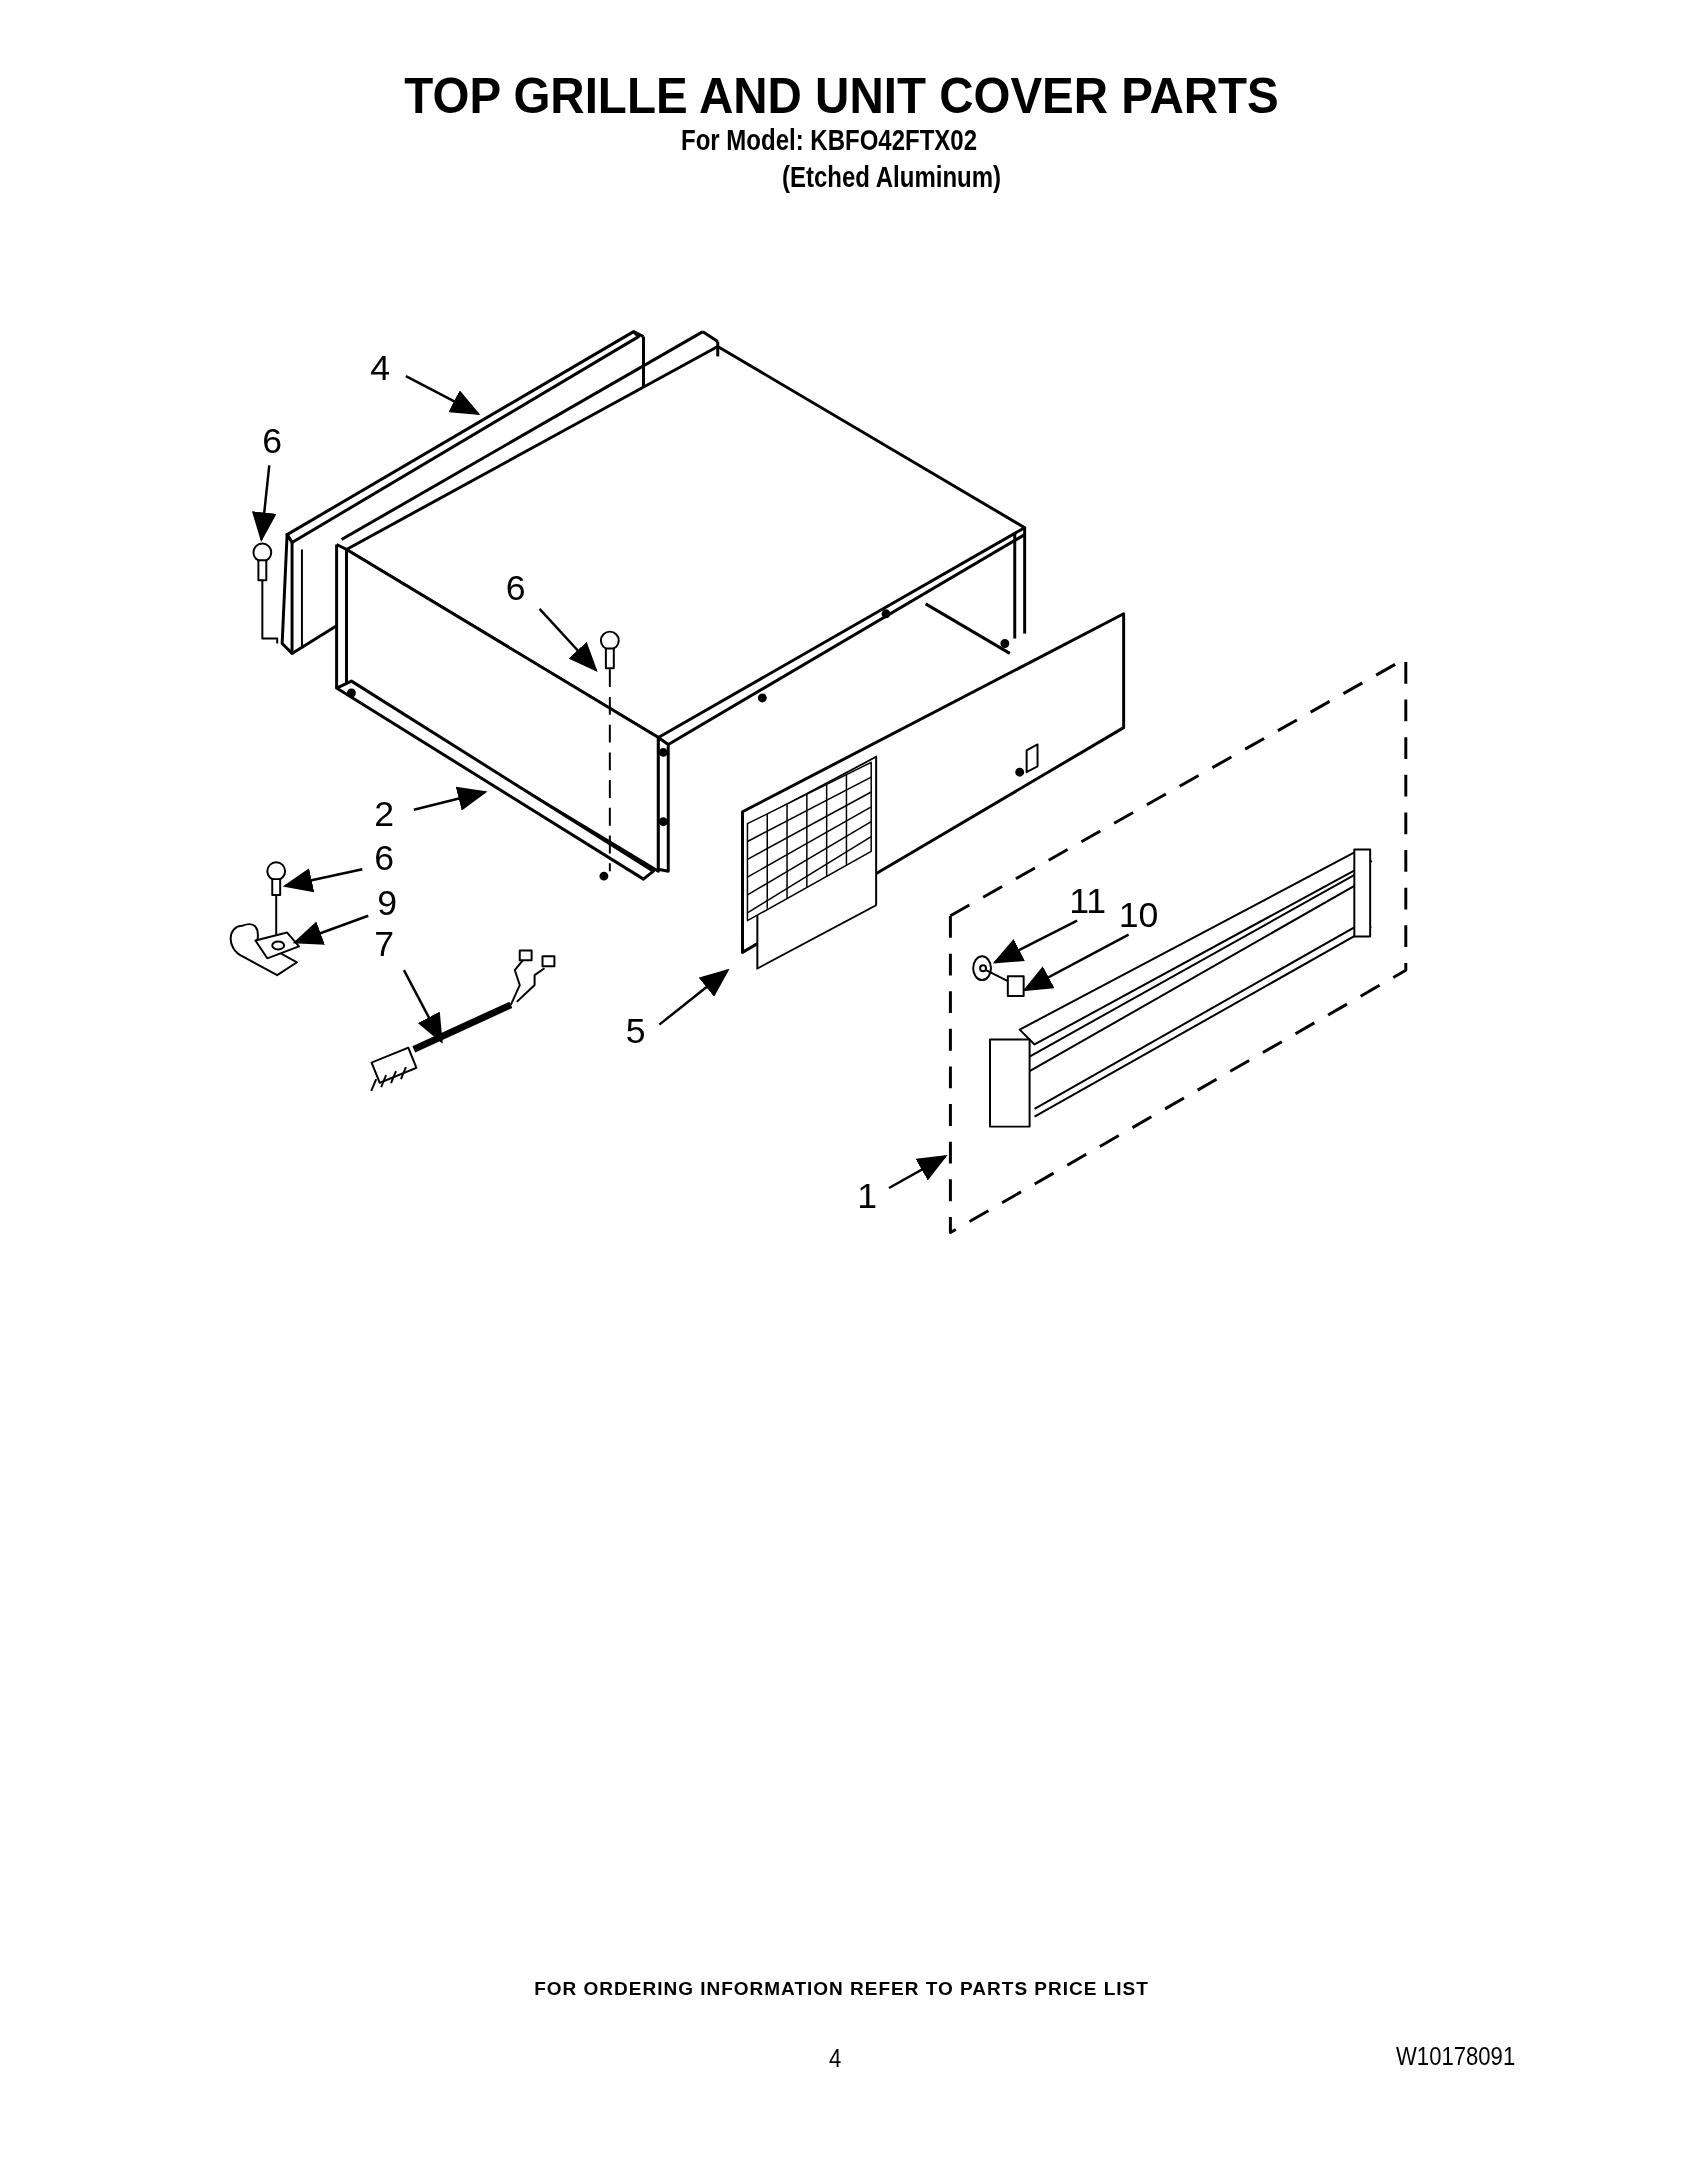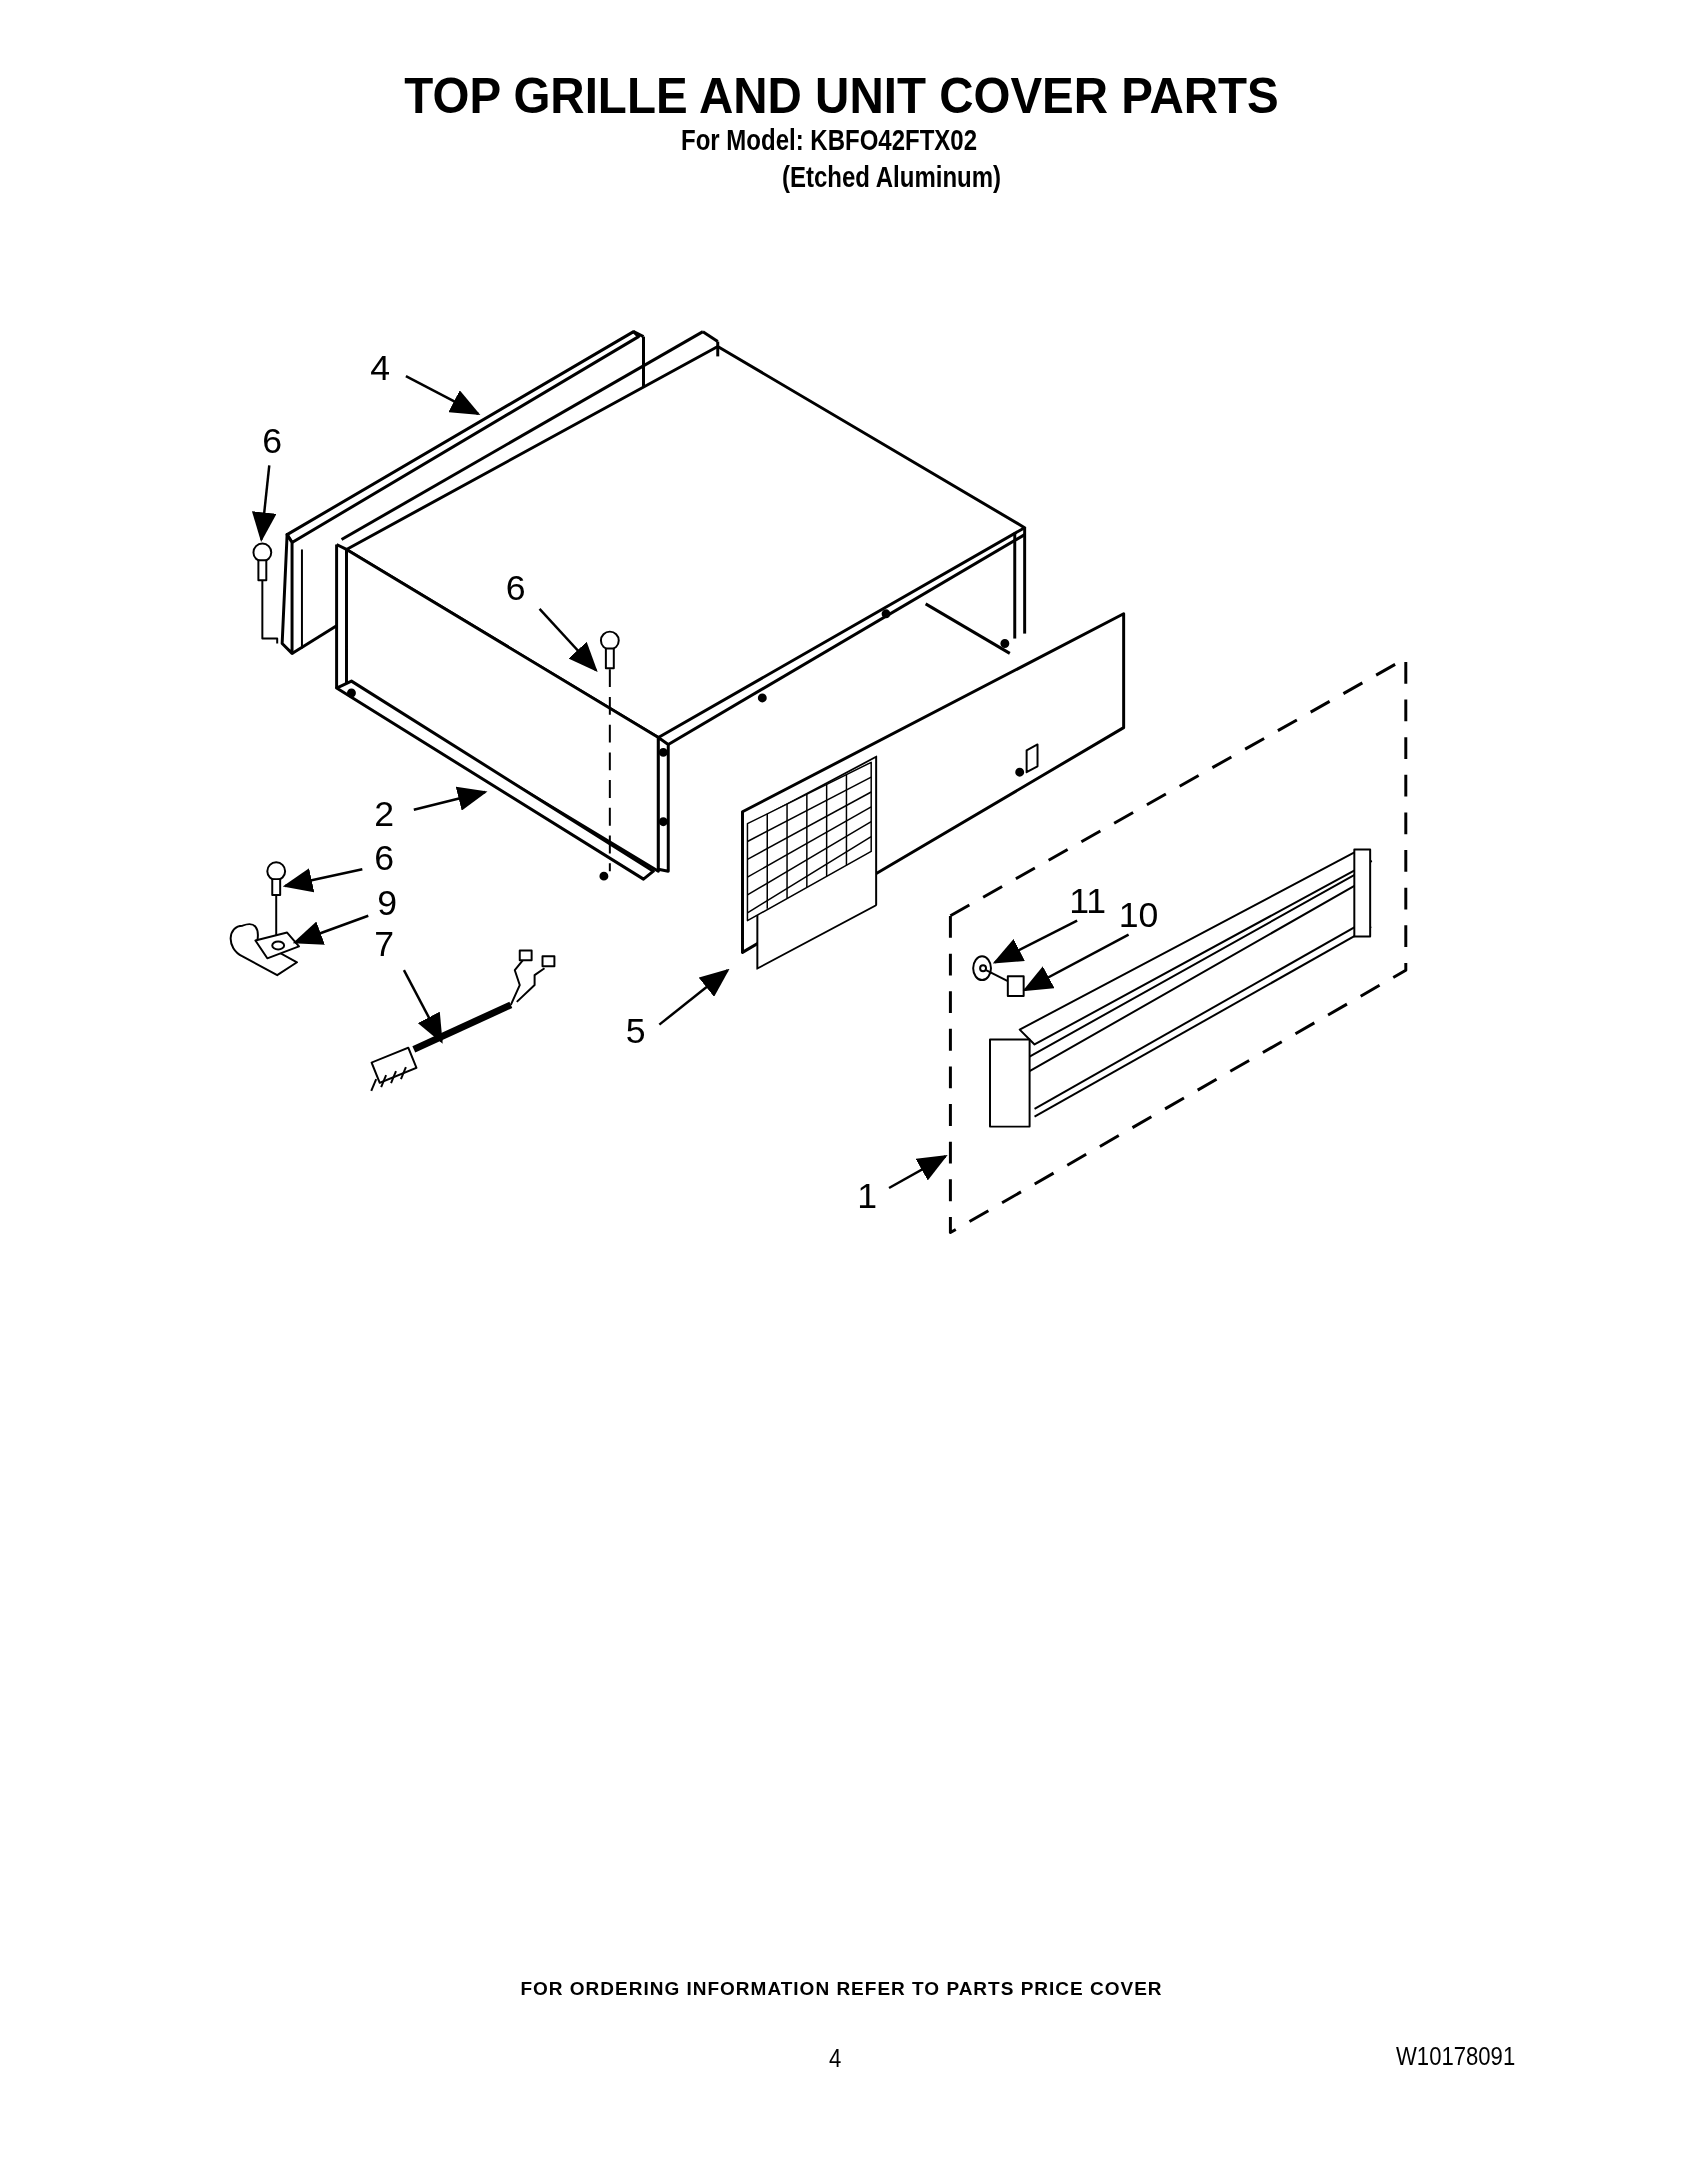--- a/index.html
+++ b/index.html
@@ -166,16 +166,16 @@
     <text class="callout" x="378" y="879">6</text>
     <text class="callout" x="381" y="924">9</text>
     <text class="callout" x="378" y="966">7</text>
     <text class="callout" x="632" y="1054">5</text>
     <text class="callout" x="1080" y="922">11</text>
     <text class="callout" x="1130" y="936">10</text>
     <text class="callout" x="866" y="1220">1</text>
   </g>
 </svg>
 
-<div class="footer">FOR ORDERING INFORMATION REFER TO PARTS PRICE COVER</div>
+<div class="footer">FOR ORDERING INFORMATION REFER TO PARTS PRICE LIST</div>
 <div class="pagenum">4</div>
 <div class="docnum">W10178091</div>
 
 
 </body></html>

